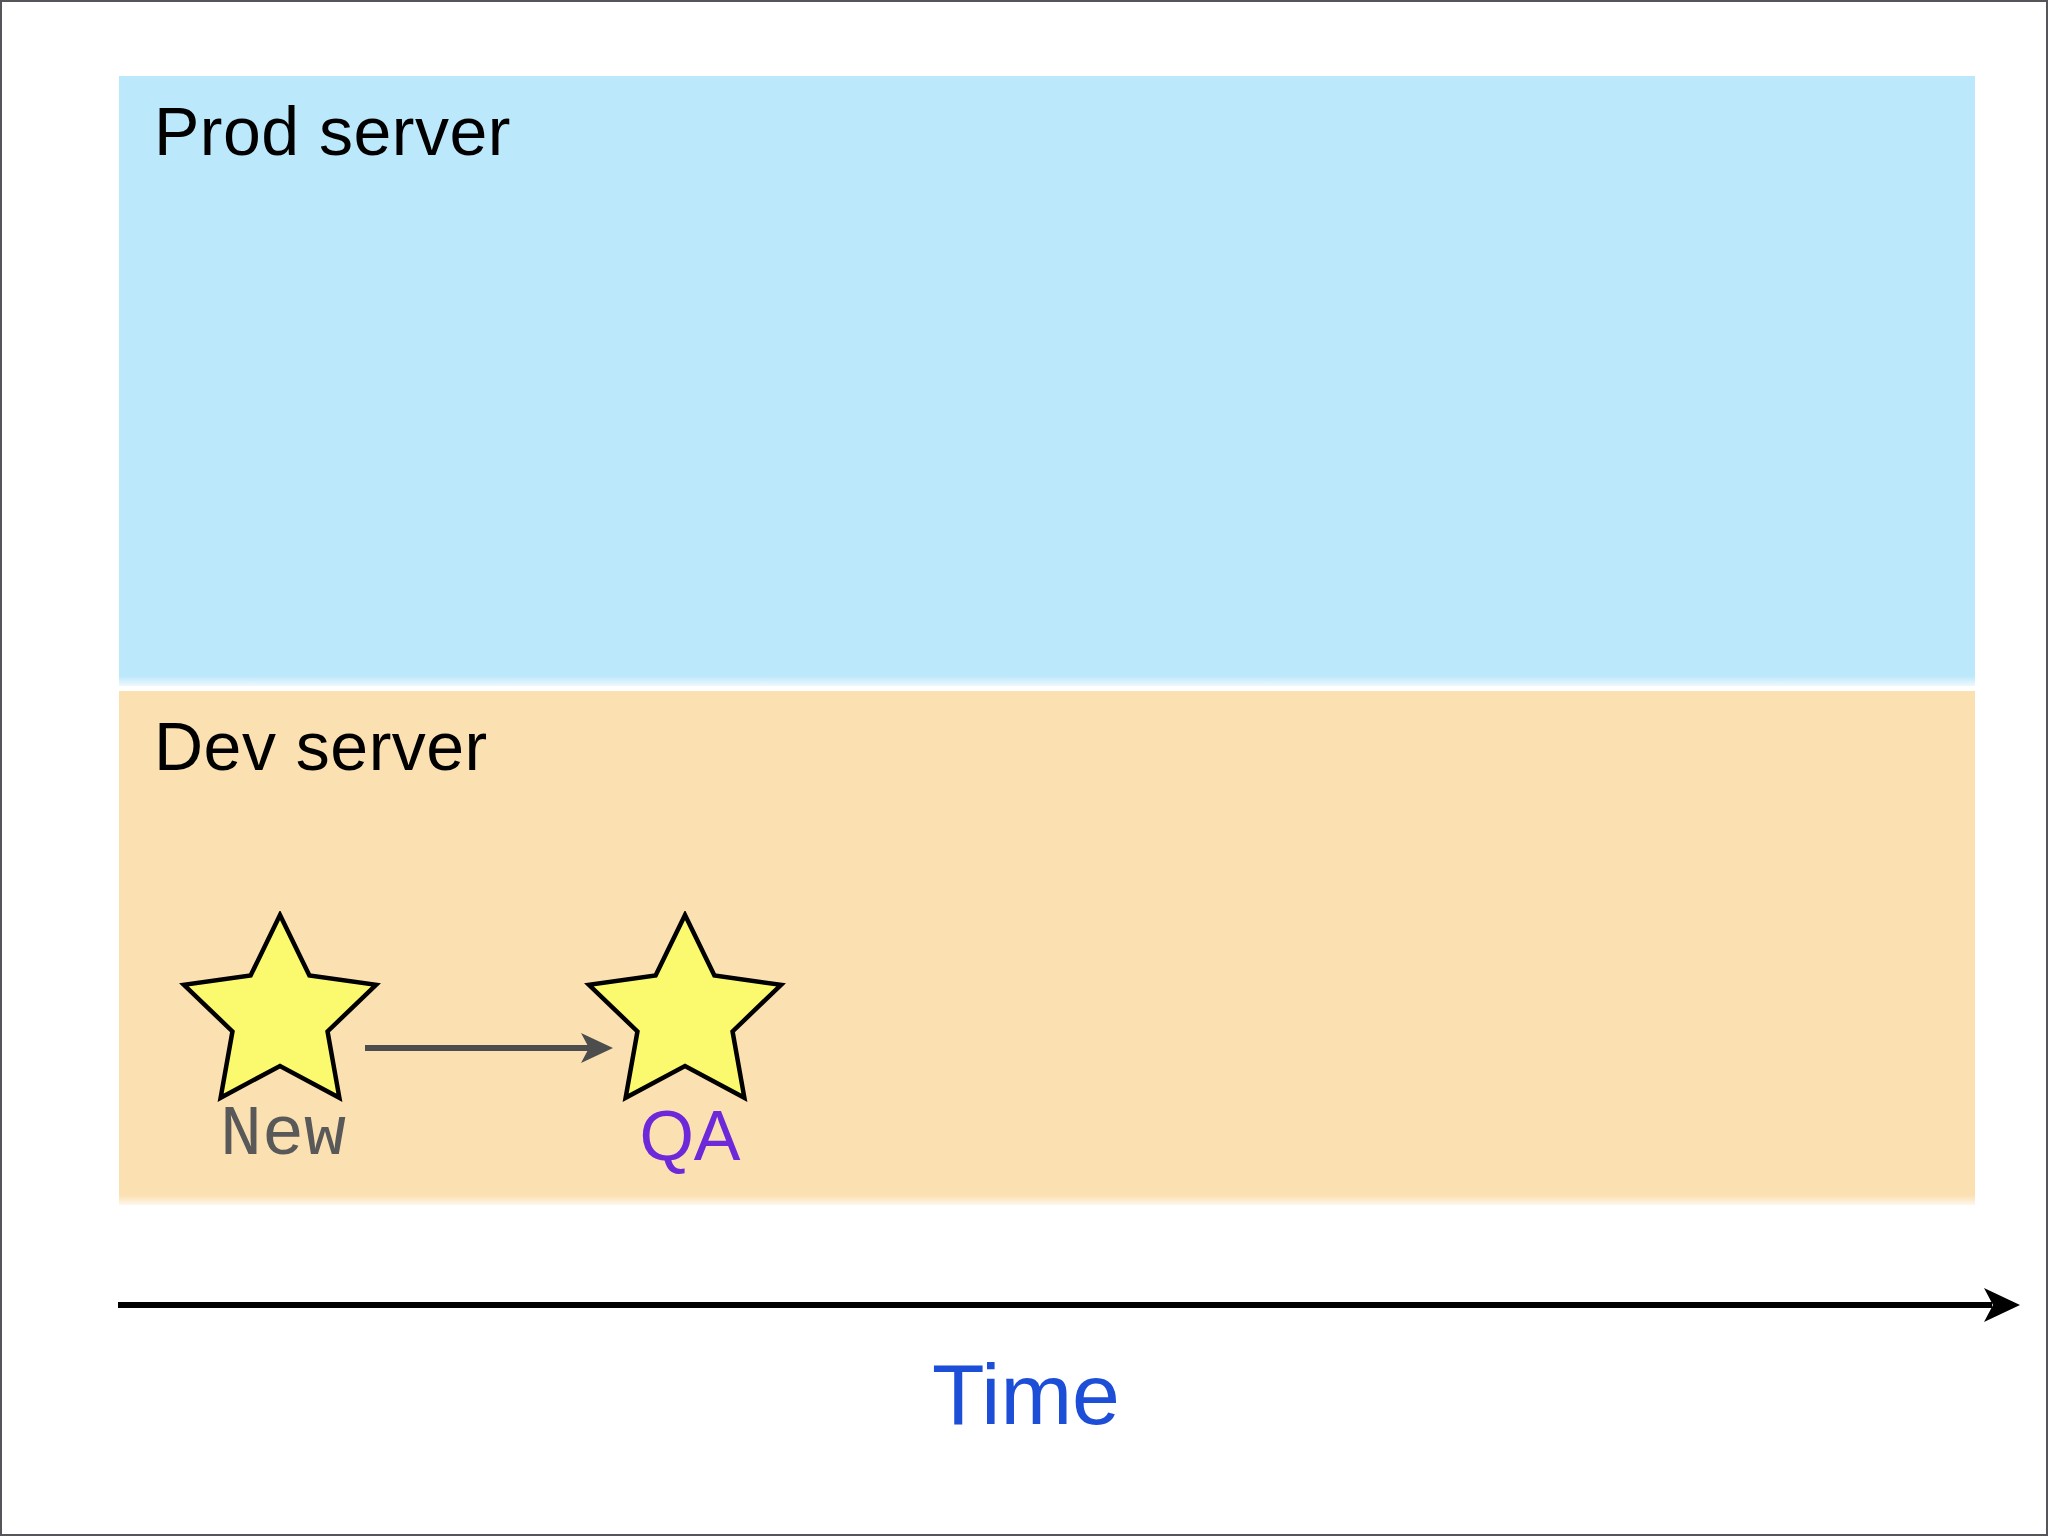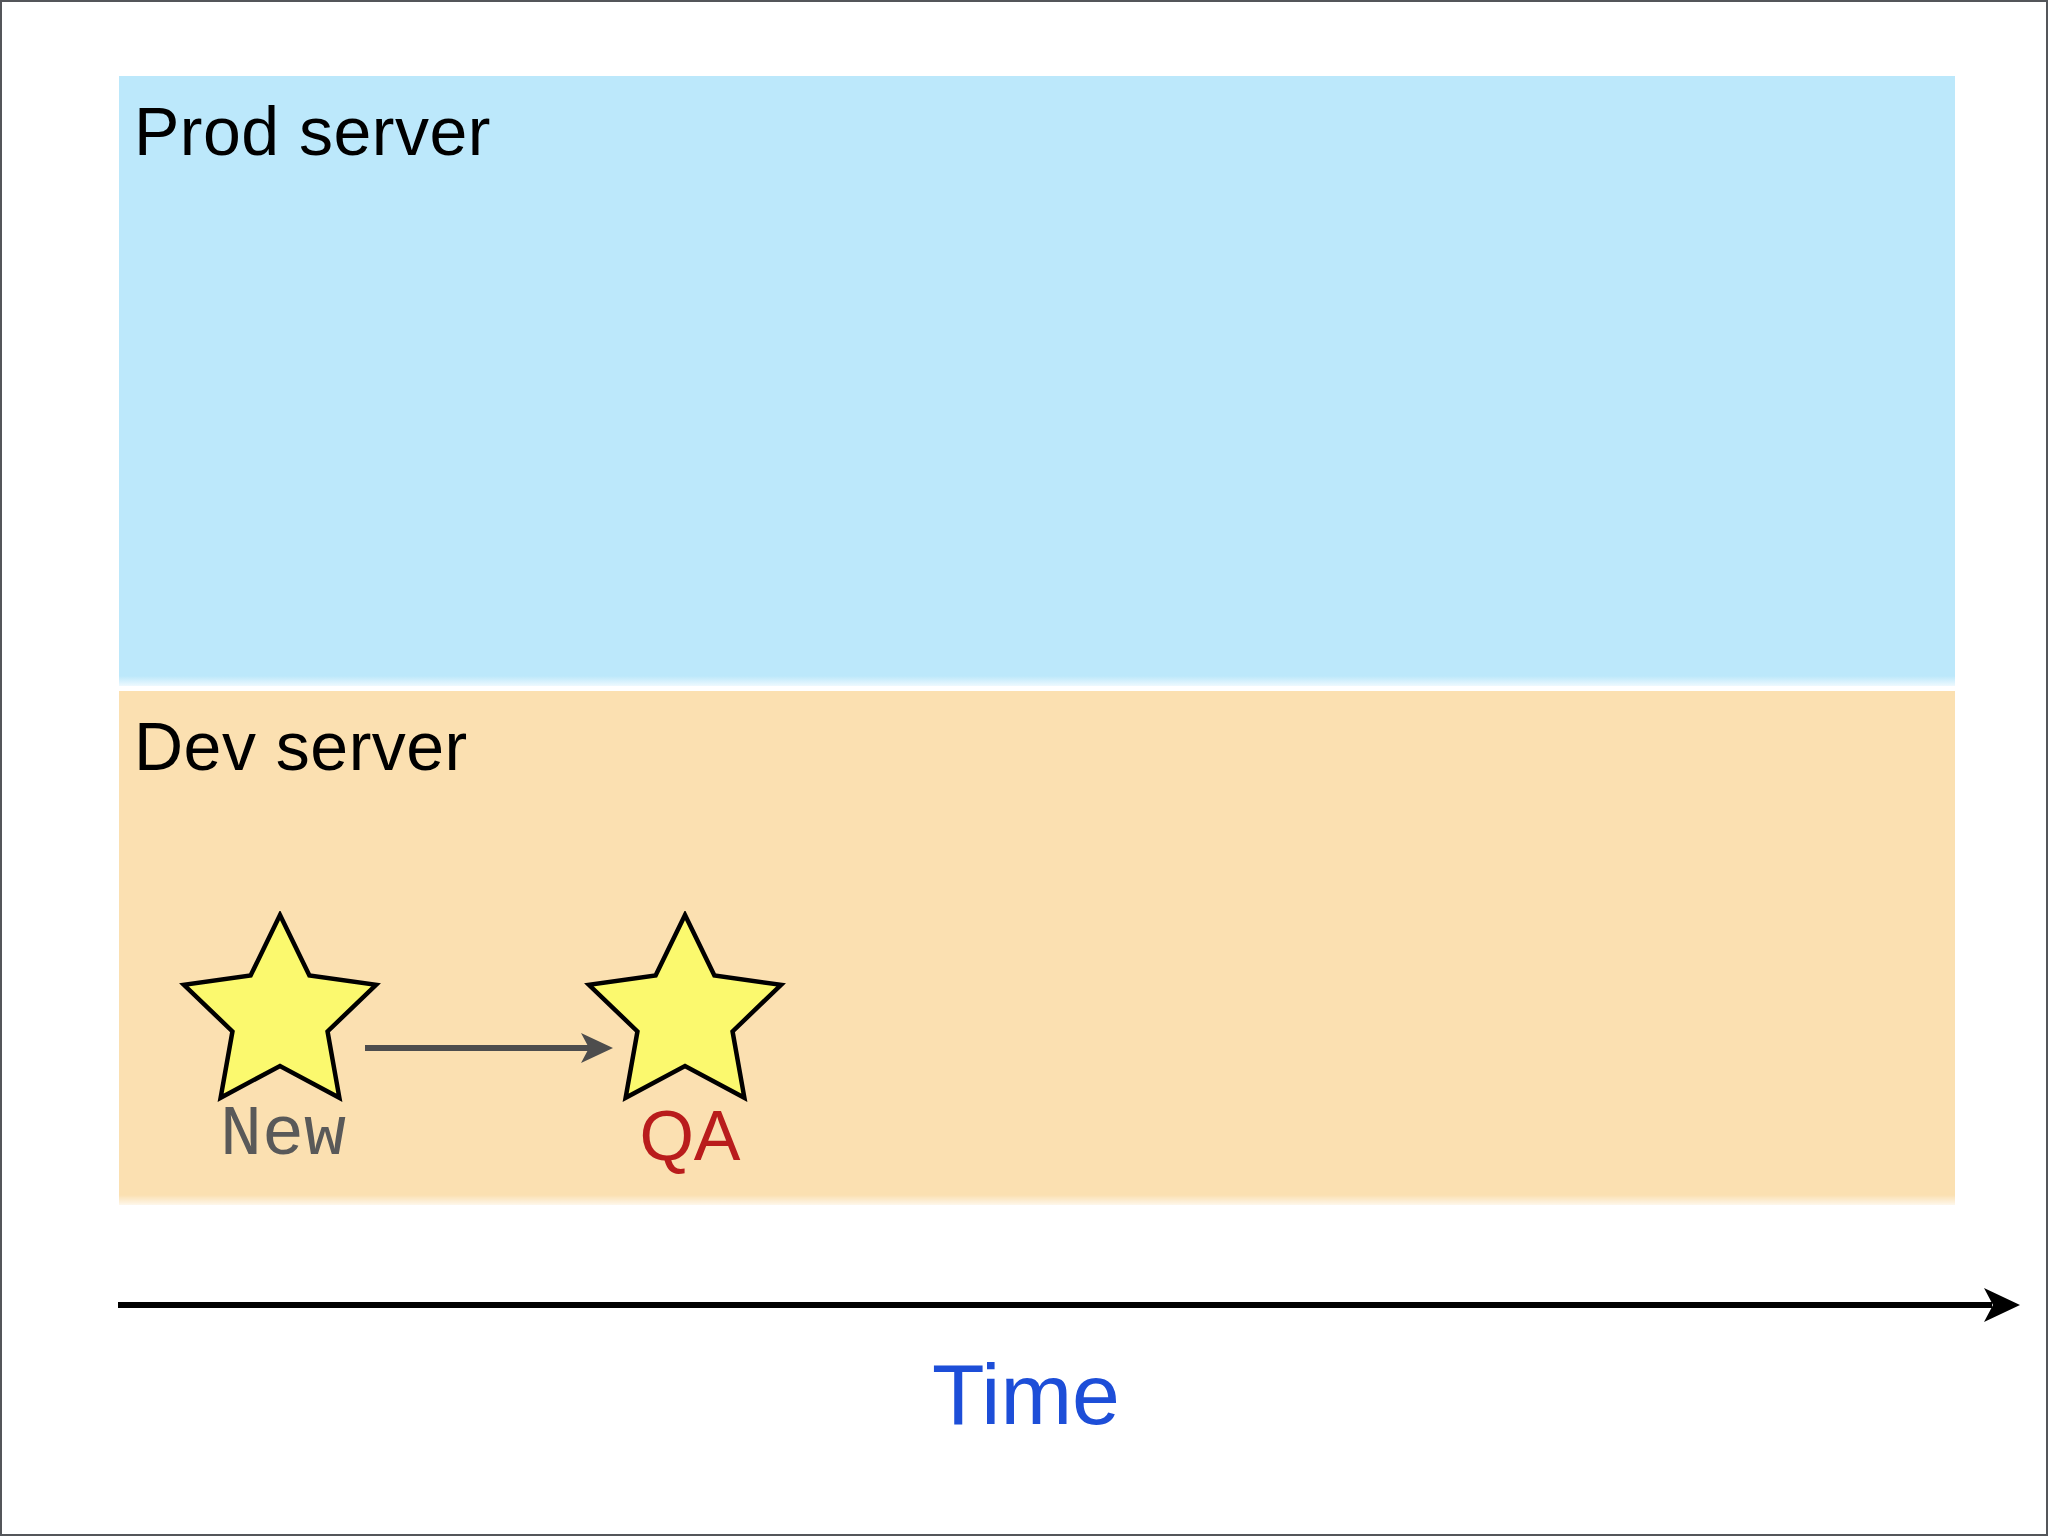--- a/index.html
+++ b/index.html
@@ -10,20 +10,21 @@
     box-sizing: border-box;
     border: 2px solid #54565a;
     background: #ffffff;
     font-family: "Liberation Sans", sans-serif;
     overflow: hidden;
   }
   .band {
     position: absolute;
     left: 117px;
     width: 1836px;
+    padding-left: 20px;
   }
   .band::after {
     content: "";
     position: absolute;
     left: 0; right: 0; bottom: 0;
     height: 10px;
     background: linear-gradient(rgba(255,255,255,0), rgba(255,255,255,0.75));
     pointer-events: none;
   }
   .band-prod { top: 74px; height: 610px; }
@@ -91,21 +92,21 @@
   <svg class="star star-qa" viewBox="-105 -105 210 210">
     <polygon points="0,-101 29.39,-40.45 96.06,-31.21 47.55,15.45 59.37,81.71 0,50 -59.37,81.71 -47.55,15.45 -96.06,-31.21 -29.39,-40.45" style="fill: rgb(251, 249, 110); stroke: rgb(0, 0, 0);"></polygon>
   </svg>
 
   <svg class="flow-arrow" viewBox="0 0 270 60">
     <line x1="10" y1="31" x2="236" y2="31" stroke-width="6" style="stroke: rgb(77, 77, 77);"></line>
     <path d="M 258 31 L 226 16 L 234 31 L 226 46 Z" style="fill: rgb(77, 77, 77);"></path>
   </svg>
 
   <div class="milestone-label label-new" style="color: rgb(89, 89, 89);">New</div>
-  <div class="milestone-label label-qa" style="color: #b91c1c;">QA</div>
+  <div class="milestone-label label-qa" style="color: #6d28d9;">QA</div>
 
   <svg class="time-axis" viewBox="0 0 1925 56">
     <line x1="8" y1="26" x2="1882" y2="26" stroke-width="6" style="stroke: rgb(0, 0, 0);"></line>
     <path d="M 1910 26 L 1874 9 L 1883 26 L 1874 43 Z" style="fill: rgb(0, 0, 0);"></path>
   </svg>
 
   <div class="axis-label" style="color: #1d4ed8;">Time</div>
 
 </div>
 

